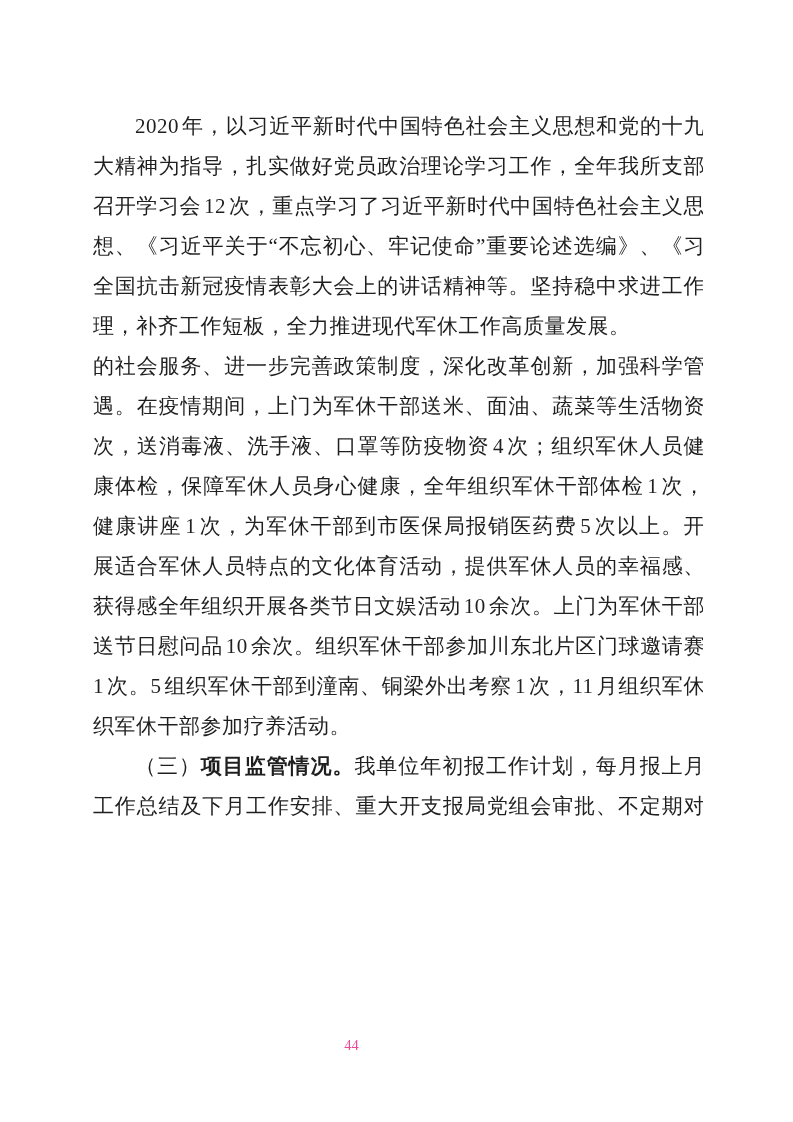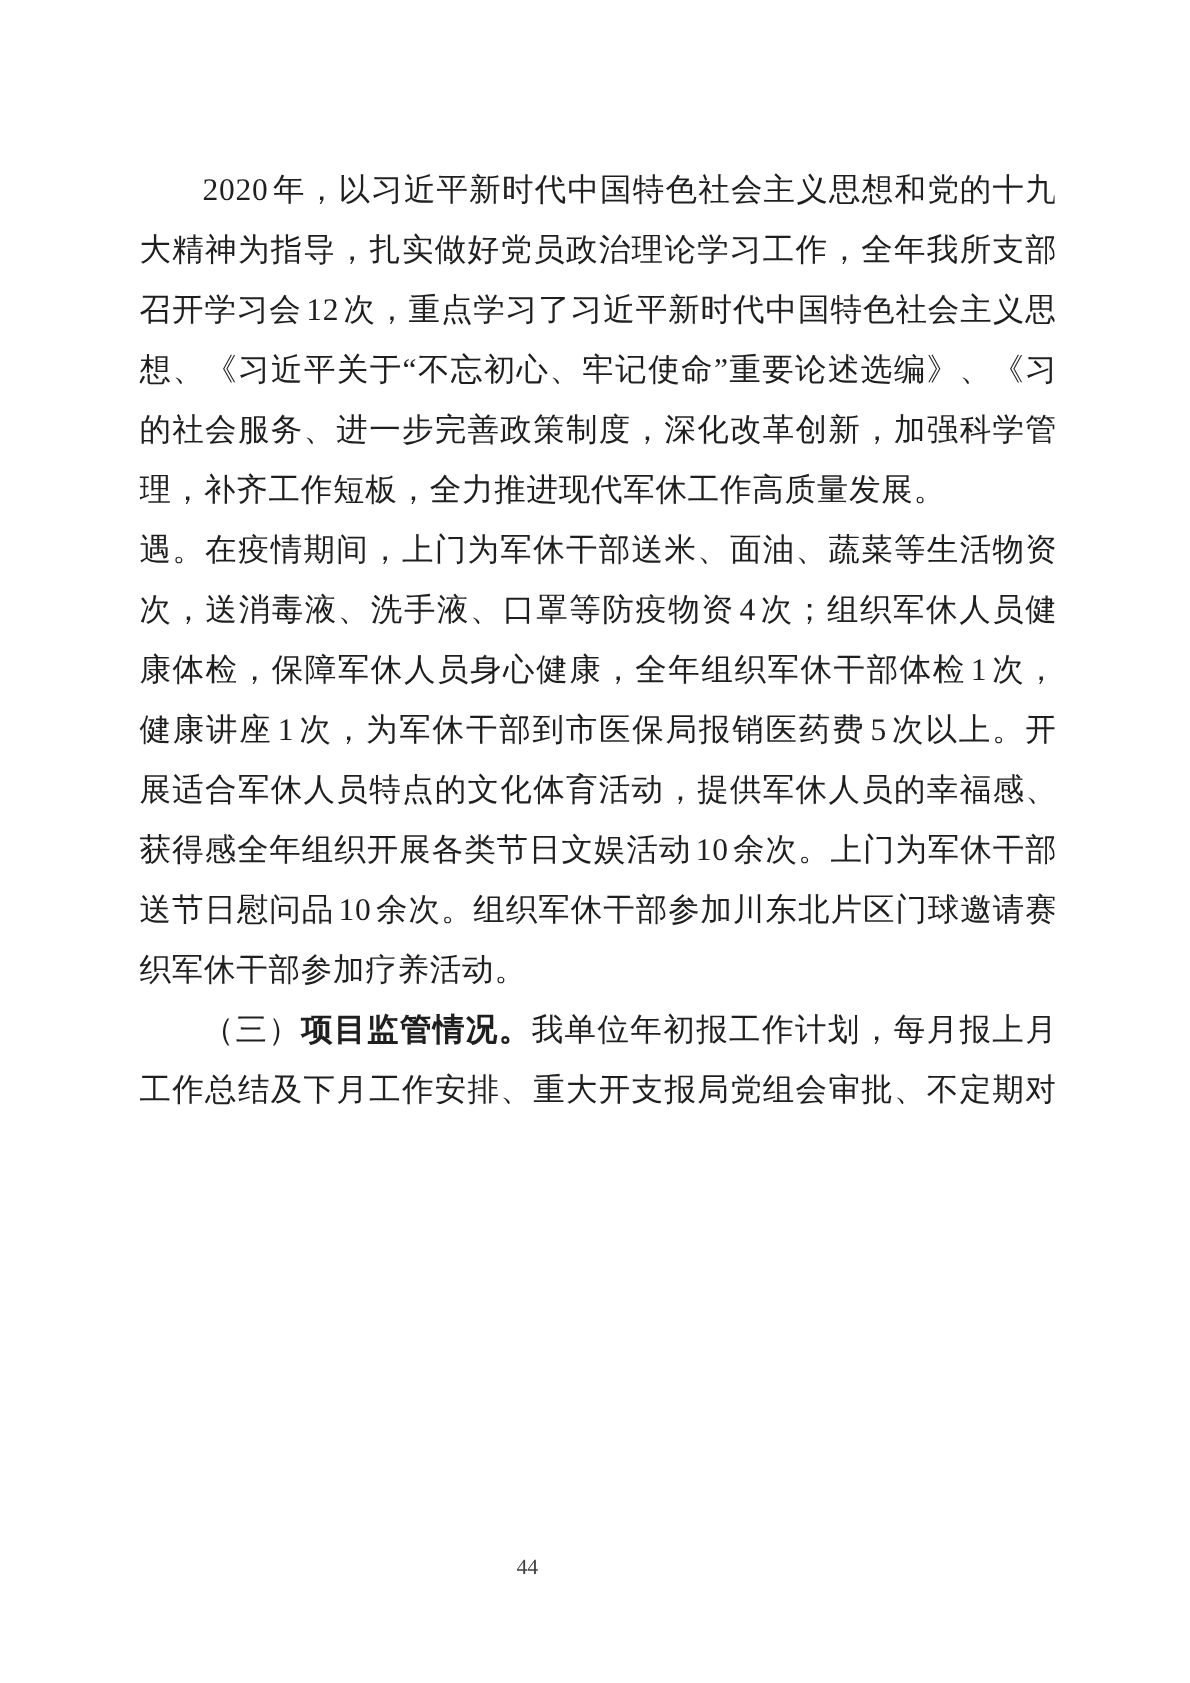--- a/index.html
+++ b/index.html
@@ -49,45 +49,47 @@
   }
   .footer {
     position: absolute;
     left: 0;
     right: 0;
     top: 1034px;
     height: 22px;
     line-height: 22px;
     text-align: center;
     font-size: 14.5px;
-    color: #404040;
+    color: #ec4899;
     font-family: "Liberation Serif", "DejaVu Serif", serif;
   }
 </style>
 </head>
 <body>
 
 <div class="page">
   <div class="doc-body">
       <div class="paragraph">
         <div class="line first j">2020 年，以习近平新时代中国特色社会主义思想和党的十九</div>
         <div class="line j">大精神为指导，扎实做好党员政治理论学习工作，全年我所支部</div>
         <div class="line j">召开学习会 12 次，重点学习了习近平新时代中国特色社会主义思</div>
         <div class="line j">想、《习近平关于“不忘初心、牢记使命”重要论述选编》、《习</div>
+        <div class="line j">全国抗击新冠疫情表彰大会上的讲话精神等。坚持稳中求进工作</div>
+        <div class="line">理，补齐工作短板，全力推进现代军休工作高质量发展。</div>
         <div class="line j">的社会服务、进一步完善政策制度，深化改革创新，加强科学管</div>
-        <div class="line">理，补齐工作短板，全力推进现代军休工作高质量发展。</div>
       </div>
       <div class="paragraph">
         <div class="line j">遇。在疫情期间，上门为军休干部送米、面油、蔬菜等生活物资 4</div>
         <div class="line j">次，送消毒液、洗手液、口罩等防疫物资 4 次；组织军休人员健</div>
         <div class="line j">康体检，保障军休人员身心健康，全年组织军休干部体检 1 次，</div>
         <div class="line j">健康讲座 1 次，为军休干部到市医保局报销医药费 5 次以上。开</div>
         <div class="line j">展适合军休人员特点的文化体育活动，提供军休人员的幸福感、</div>
         <div class="line j">获得感全年组织开展各类节日文娱活动 10 余次。上门为军休干部</div>
         <div class="line j">送节日慰问品 10 余次。组织军休干部参加川东北片区门球邀请赛</div>
+        <div class="line j">1 次。5 组织军休干部到潼南、铜梁外出考察 1 次，11 月组织军休</div>
         <div class="line">织军休干部参加疗养活动。</div>
       </div>
       <div class="paragraph">
         <div class="line first j"><span>（三）</span><span class="bold">项目监管情况。</span><span>我单位年初报工作计划，每月报上月</span></div>
         <div class="line j">工作总结及下月工作安排、重大开支报局党组会审批、不定期对</div>
       </div>
     </div>
   <div class="footer">44</div>
 </div>
 

